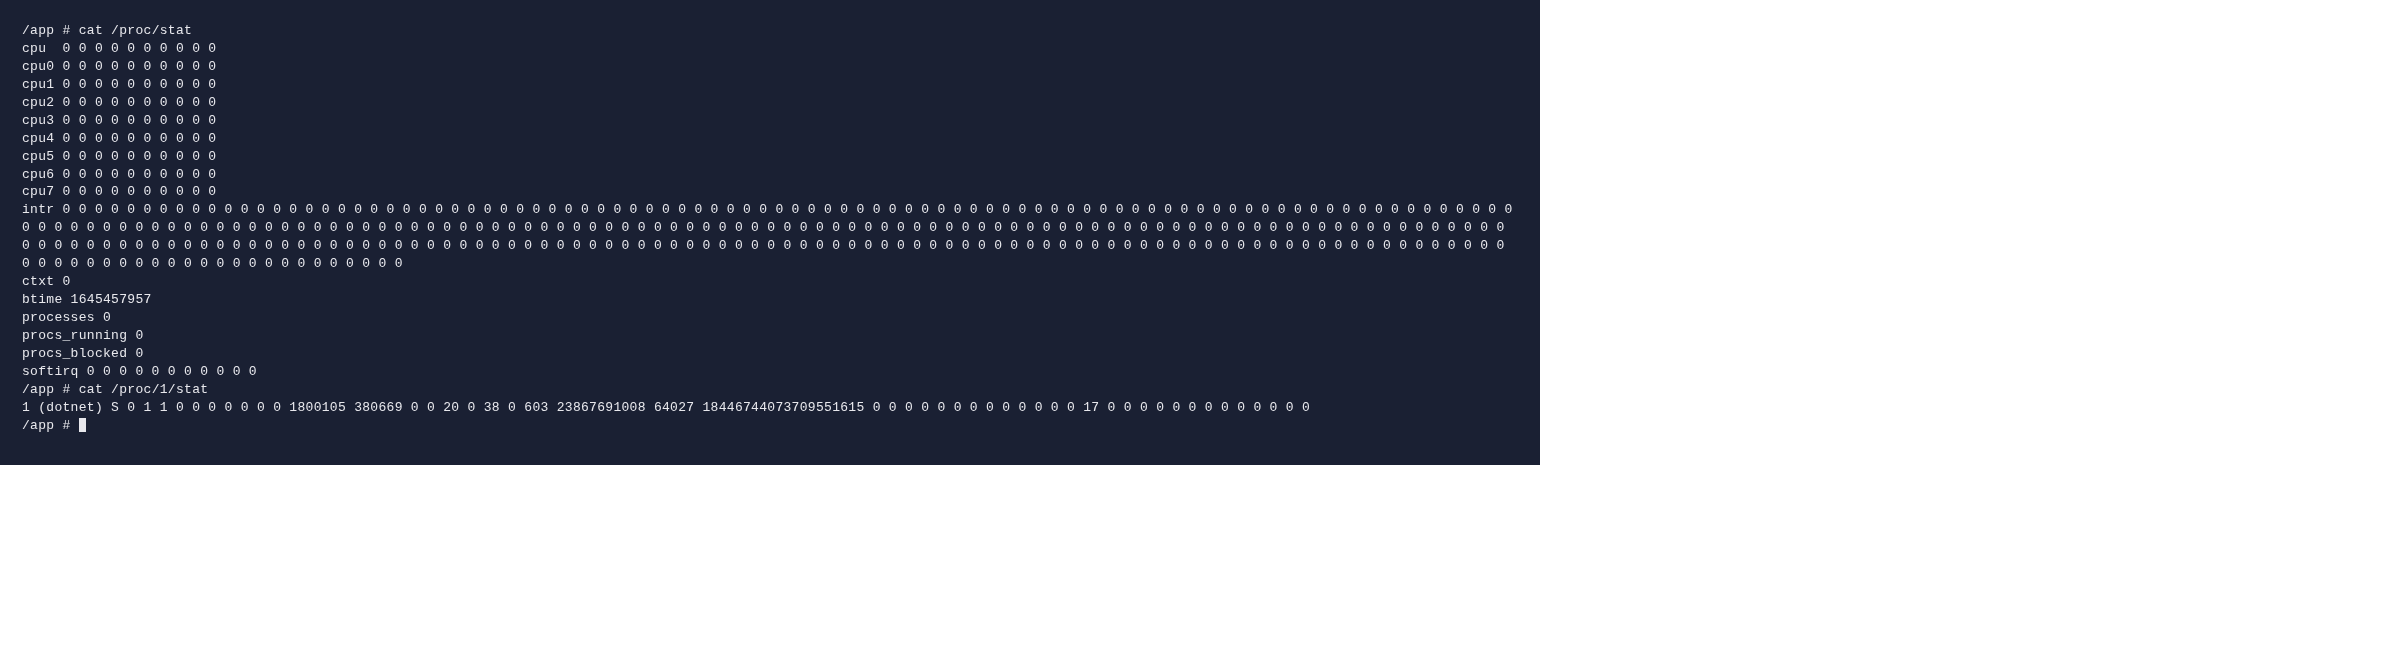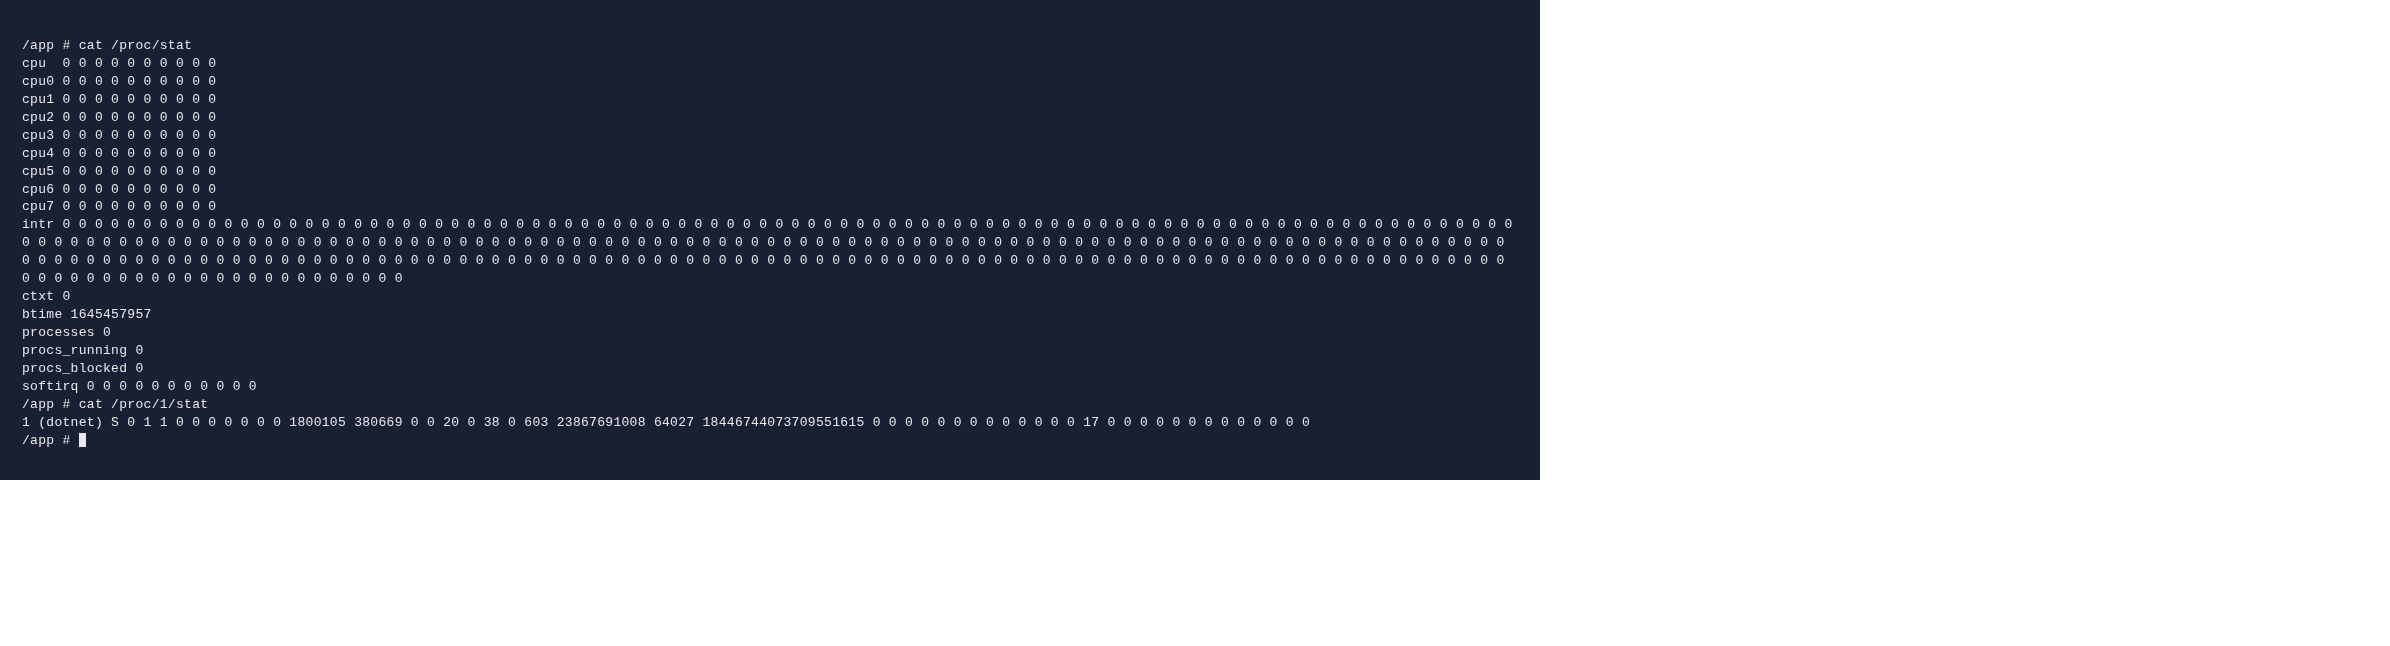--- a/index.html
+++ b/index.html
@@ -11,21 +11,21 @@
       background: #ffffff;
       font-family: 'Menlo', 'Monaco', 'Consolas', 'Courier New', monospace;
       font-size: 13px;
       line-height: 1.38;
     }
     .terminal {
       background: #1a2033;
       color: #e8e8ed;
       width: 1540px;
       min-height: 430px;
-      padding: 37px 22px 30px 22px;
+      padding: 22px 22px 30px 22px;
       white-space: pre-wrap;
       word-break: break-all;
       letter-spacing: 0.3px;
     }
     .cursor {
       display: inline-block;
       width: 7px;
       height: 14px;
       background: #e8e8ed;
       vertical-align: text-bottom;

